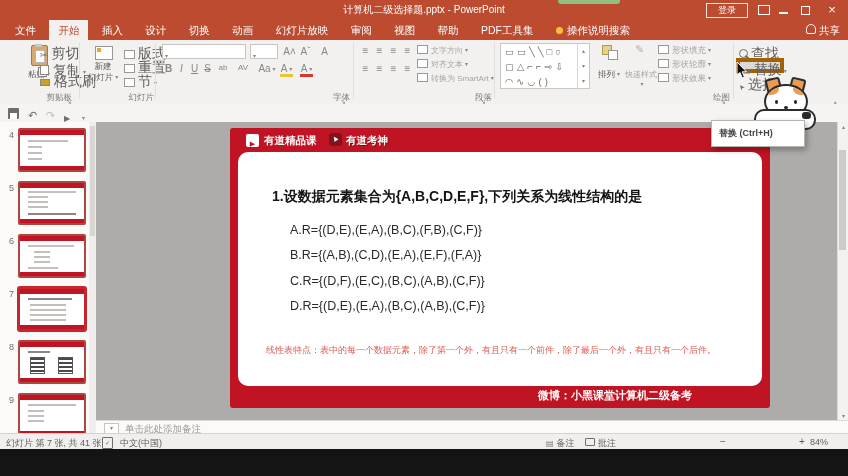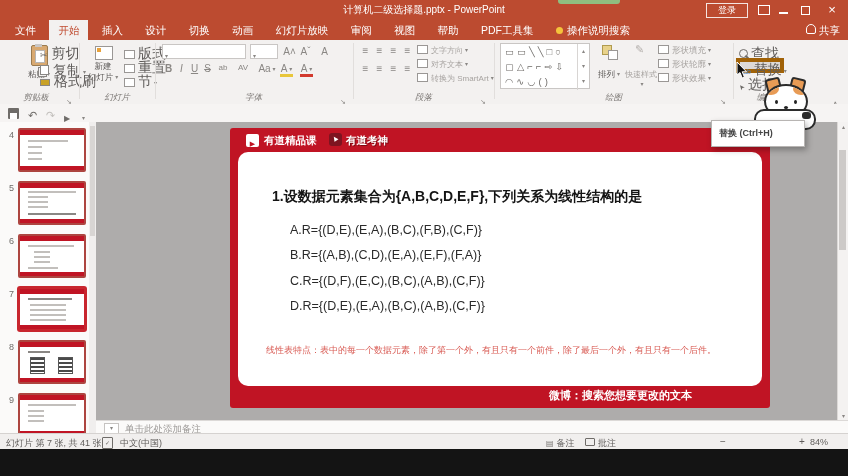--- a/index.html
+++ b/index.html
@@ -27,21 +27,21 @@
   .tab.sel{background:#F3F1F0;color:#C14E33;}
   .bulb{display:inline-block;width:7px;height:7px;border-radius:50%;background:#F5C33B;margin-right:4px;}
   .share-box{right:8px;top:20px;height:20px;line-height:20px;color:#fff;font-size:10.5px;}
   .i-person{display:inline-block;width:8px;height:8px;border:1px solid #fff;border-radius:50% 50% 2px 2px;margin-right:3px;}
 
   
   .ribbon{left:0;top:40px;width:848px;height:64px;background:#F3F1F0;border-bottom:1px solid #D8D5D3;}
   .vsep{top:3px;width:1px;height:56px;background:#E1DEDC;}
   .sbtn{font-size:14px;color:#5f5c5a;white-space:nowrap;}
   .dis{color:#A7A3A0;}
-  .g-label{font-size:8.5px;color:#7c7875;text-align:center;font-style:italic;}
+  .g-label{font-size:8.5px;color:#7c7875;text-align:right;}
   .lau::after{content:"↘";font-size:7px;color:#8a8784;}
   .dd::after{content:"▾";font-size:6px;color:#8a8784;margin-left:2px;vertical-align:1px;}
   .bigbtn{text-align:center;font-size:8.5px;color:#5f5c5a;}
   .combo{background:#fff;border:1px solid #C9C6C4;box-sizing:border-box;}
   
   .i-paste{left:8px;top:2px;width:15px;height:19px;background:#D9A970;border:1px solid #9a7b4f;border-radius:2px;}
   .i-paste::before{content:"";position:absolute;left:3px;top:-2px;width:7px;height:3px;background:#C9C6C4;}
   .i-paste::after{content:"";position:absolute;left:3px;top:4px;width:8px;height:11px;background:#fff;border:1px solid #b8b5b2;}
   .i-cut::after{content:"✂";font-size:9px;color:#6f6c69;}
   .i-copy{width:7px;height:8px;border:1px solid #8a8784;background:#fff;box-shadow:-2px 2px 0 -1px #F3F1F0,-2px 2px 0 0 #8a8784;}
@@ -323,21 +323,21 @@
       <div class="abs brand1-t">有道精品课</div>
       <div class="abs i-horn"></div>
       <div class="abs brand2-t">有道考神</div>
       <div class="abs card"></div>
       <div class="abs q-title nw">1.设数据元素集合为{A,B,C,D,E,F},下列关系为线性结构的是</div>
       <div class="abs q-opt nw" style="top:95px;">A.R={(D,E),(E,A),(B,C),(F,B),(C,F)}</div>
       <div class="abs q-opt nw" style="top:120px;">B.R={(A,B),(C,D),(E,A),(E,F),(F,A)}</div>
       <div class="abs q-opt nw" style="top:146px;">C.R={(D,F),(E,C),(B,C),(A,B),(C,F)}</div>
       <div class="abs q-opt nw" style="top:171px;">D.R={(D,E),(E,A),(B,C),(A,B),(C,F)}</div>
       <div class="abs q-hint">线性表特点：表中的每一个数据元素，除了第一个外，有且只有一个前件，除了最后一个外，有且只有一个后件。</div>
-      <div class="abs s-footer nw">微博：搜索您想要更改的文本</div>
+      <div class="abs s-footer nw">微博：小黑课堂计算机二级备考</div>
     </div>
   </div>
   <div class="abs escroll">
     <div class="sarrow" style="position:absolute;top:1px;">▴</div>
     <div class="sarrow" style="position:absolute;bottom:1px;">▾</div>
   </div>
   <div class="abs escroll-thumb"></div>
 
   <div class="abs notesbar">
     <div class="abs notes-dd">▾</div>

